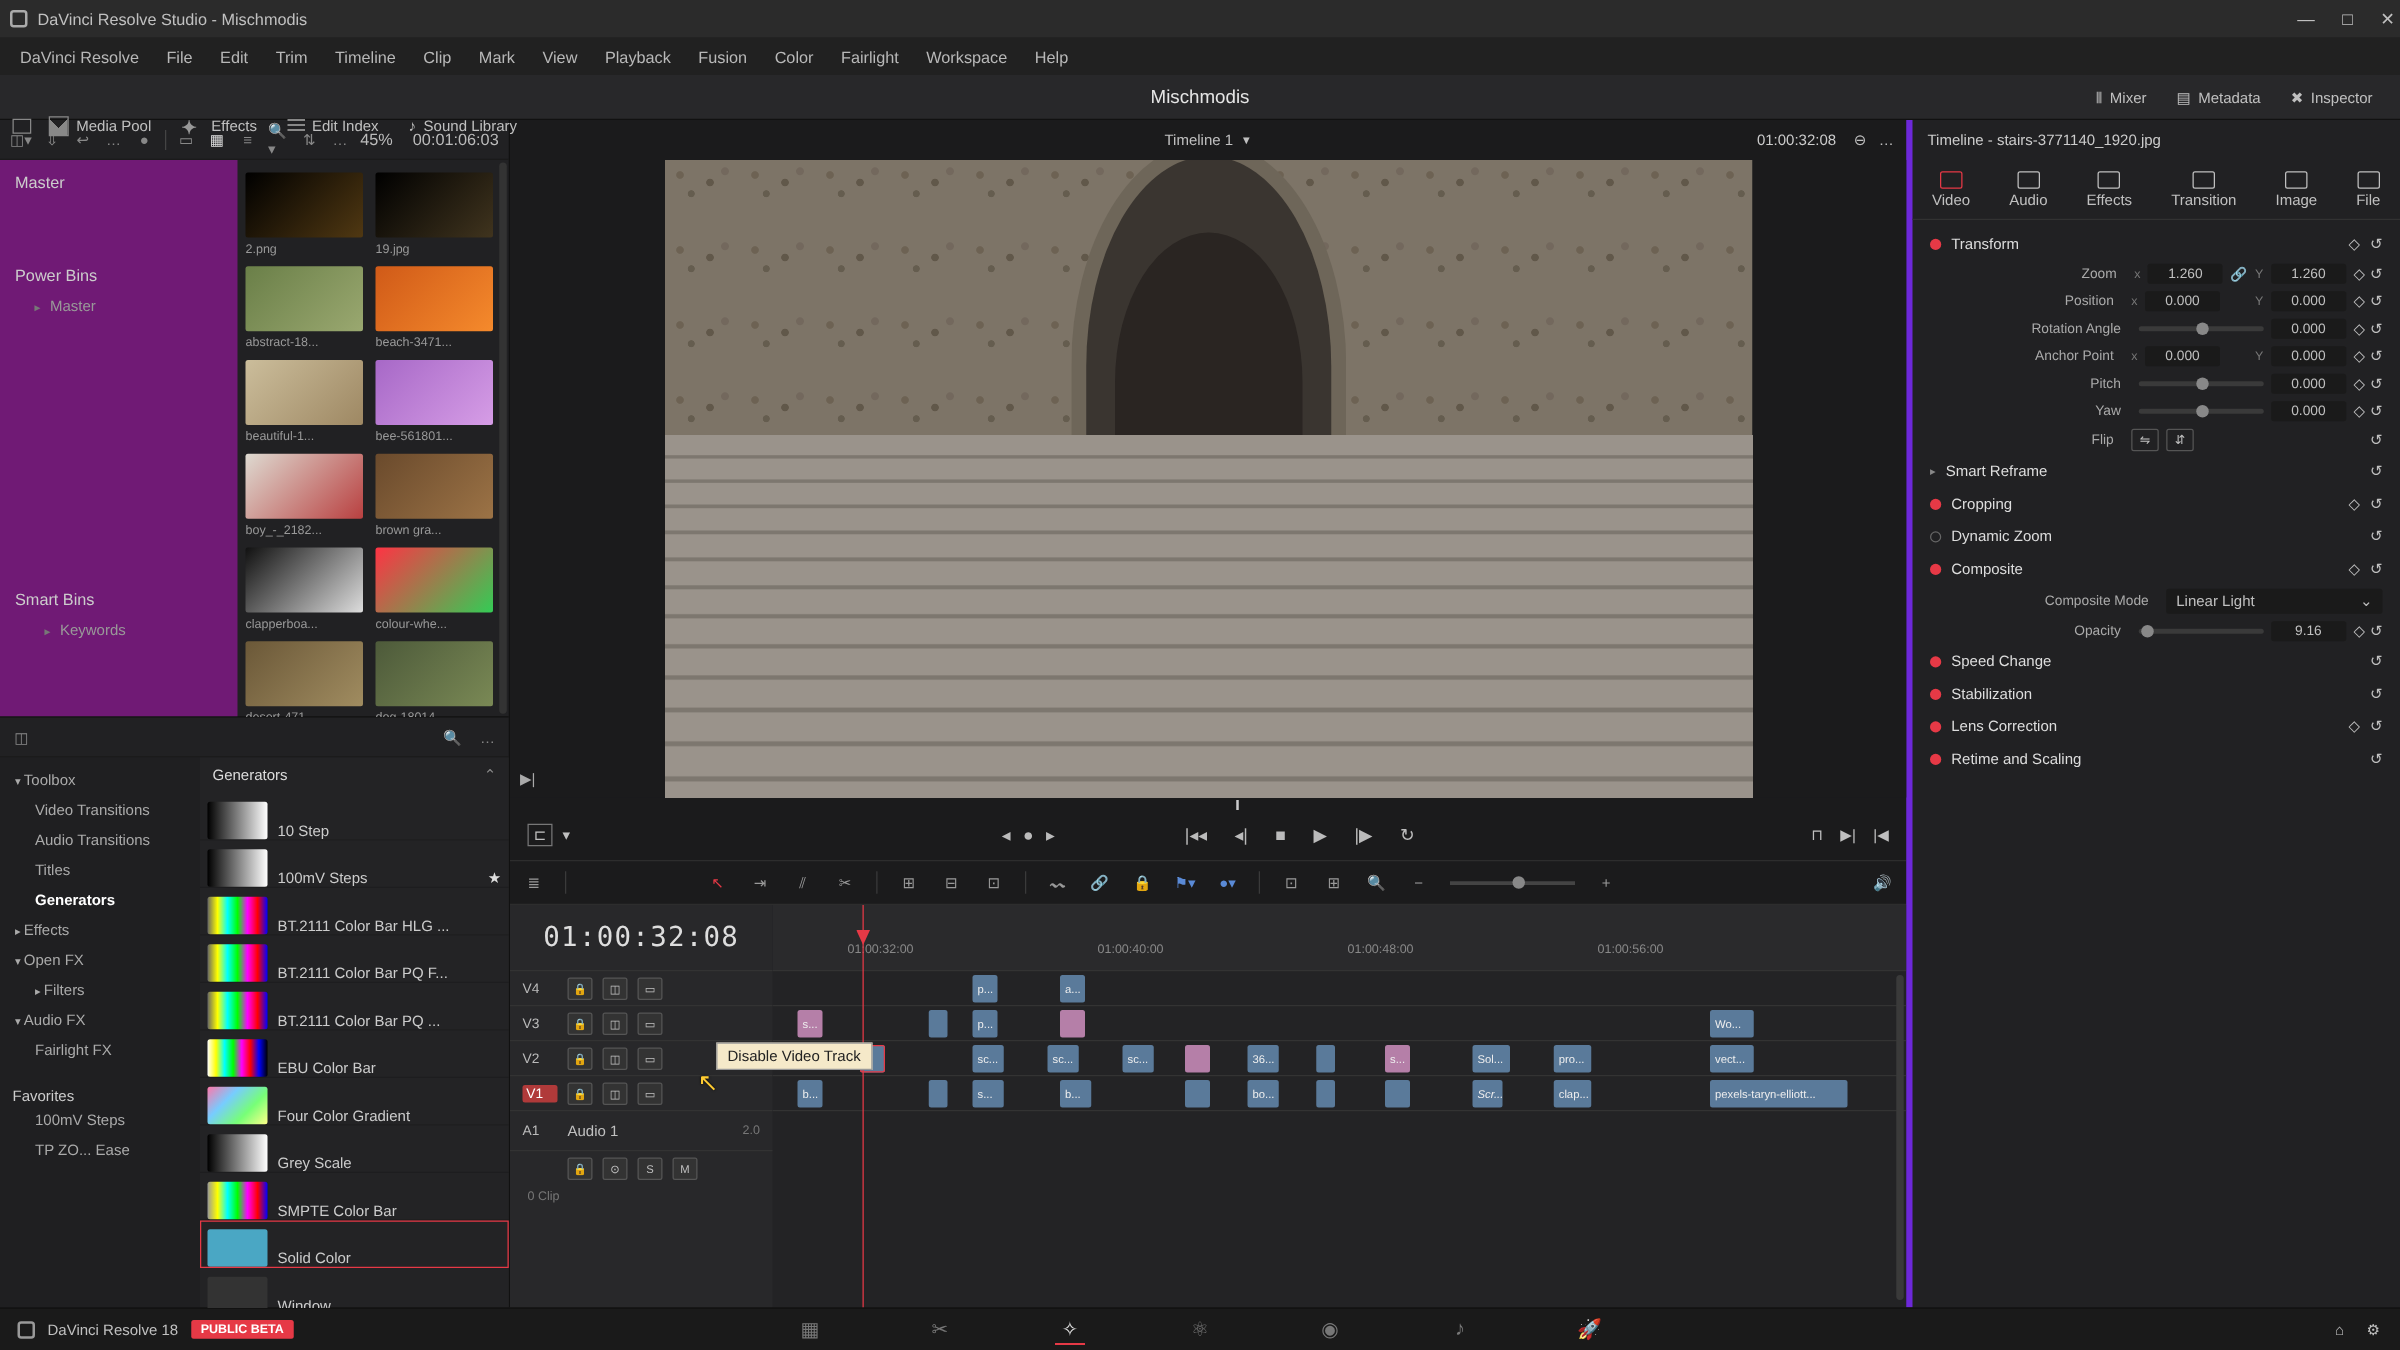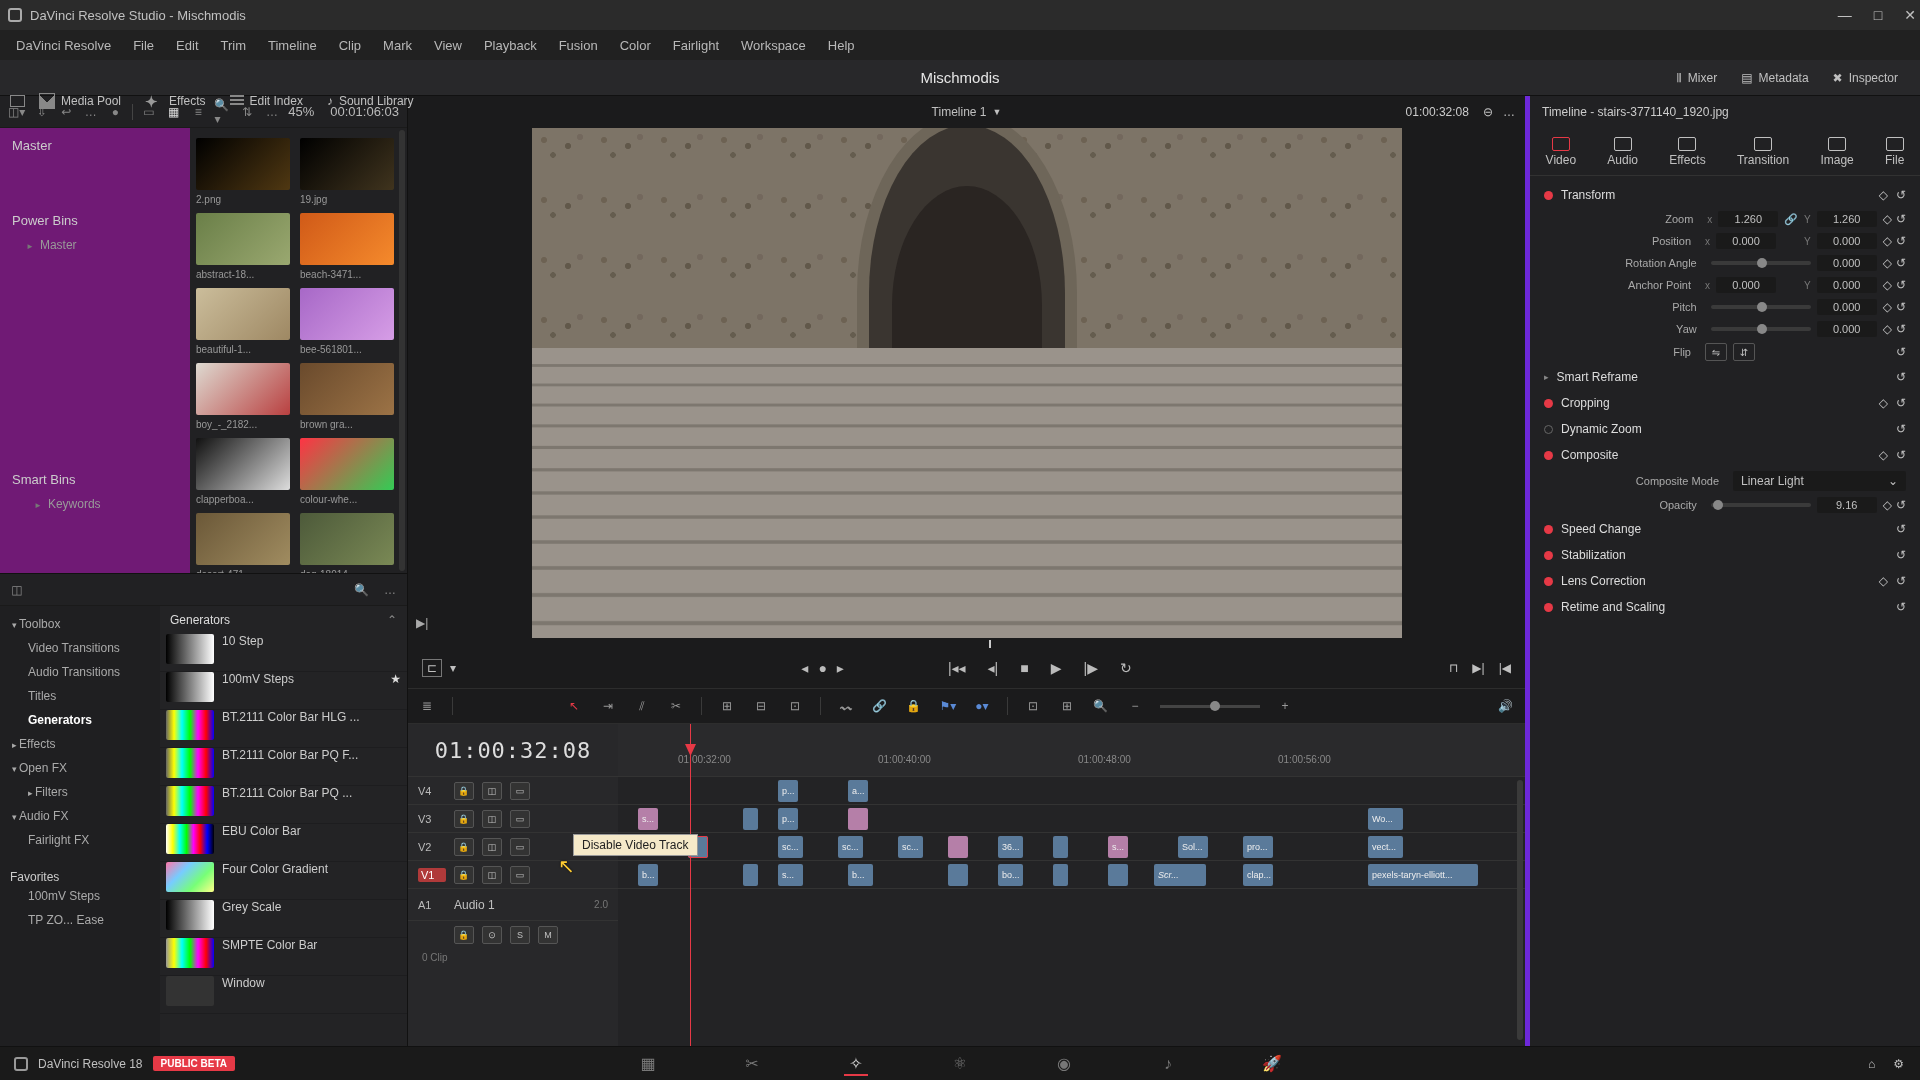--- a/index.html
+++ b/index.html
@@ -41,21 +41,21 @@
 .fx-tree .node { padding:5px 2px; font-size:12px; color:#aaa; }
 .fx-tree .node.exp::before { content:"▾ "; font-size:9px; }
 .fx-tree .node.col::before { content:"▸ "; font-size:9px; }
 .fx-tree .node.ind { padding-left:18px; }
 .fx-tree .node.sel { color:#fff; font-weight:600; }
 .fx-tree .sect { margin-top:18px; font-size:12px; color:#ccc; }
 .fx-list { flex:1; background:#232325; display:flex; flex-direction:column; }
 .fx-list .hdr { height:28px; display:flex; align-items:center; justify-content:space-between; padding:0 10px; }
 .fx-list .hdr .title { font-size:12px; color:#ddd; }
 .fx-list .items { overflow:auto; }
-.gen-item { height:38px; display:flex; align-items:flex-start; padding:0 6px; gap:8px; border-bottom:1px solid rgba(0,0,0,.15); }
+.gen-item { height:38px; display:flex; align-items:flex-end; padding:0 6px; gap:8px; border-bottom:1px solid rgba(0,0,0,.15); }
 .gen-item .sw { width:48px; height:30px; border-radius:2px; }
 .gen-item .nm { font-size:12px; color:#ccc; flex:1; }
 .gen-item.sel { outline:1px solid #e63946; outline-offset:-1px; }
 .fav-item { padding:5px 18px; font-size:12px; color:#aaa; }
 
 .center-col { flex:1; display:flex; flex-direction:column; background:#1b1b1c; }
 .viewer-bar { height:32px; display:flex; align-items:center; position:relative; padding:0 10px; }
 .viewer-bar .mid { position:absolute; left:50%; transform:translateX(-50%); color:#ddd; display:flex; align-items:center; gap:6px; }
 .viewer-bar .right-tc { margin-left:auto; color:#ccc; }
 .viewer { position:relative; height:510px; display:flex; align-items:center; justify-content:center; background:#1b1b1c; }
@@ -345,20 +345,24 @@
               <div class="nm">Four Color Gradient</div>
             </div>
             <div class="gen-item">
               <div class="sw" style="background:linear-gradient(90deg,#000,#fff);"></div>
               <div class="nm">Grey Scale</div>
             </div>
             <div class="gen-item">
               <div class="sw" style="background:linear-gradient(90deg,#999,#ff0,#0ff,#0f0,#f0f,#f00,#00f);"></div>
               <div class="nm">SMPTE Color Bar</div>
             </div>
+            <div class="gen-item sel">
+              <div class="sw" style="background:#4aa7c4;"></div>
+              <div class="nm">Solid Color</div>
+            </div>
             <div class="gen-item">
               <div class="sw" style="background:#333;"></div>
               <div class="nm">Window</div>
             </div>
           </div>
       </div>
     </div>
   </div>
 
   <div class="center-col">
@@ -514,21 +518,21 @@
           </div>
         <div class="tr" id="tr-v1">
             <div class="clip bl" style="left: 20px; width: 20px;">b...</div>
             <div class="clip bl" style="left: 125px; width: 15px;"></div>
             <div class="clip bl" style="left: 160px; width: 25px;">s...</div>
             <div class="clip bl" style="left: 230px; width: 25px;">b...</div>
             <div class="clip bl" style="left: 330px; width: 20px;"></div>
             <div class="clip bl" style="left: 380px; width: 25px;">bo...</div>
             <div class="clip bl" style="left: 435px; width: 15px;"></div>
             <div class="clip bl" style="left: 490px; width: 20px;"></div>
-            <div class="clip bl" style="left: 536px; width: 52px; font-style: italic;">Scr...</div>
+            <div class="clip bl" style="left: 560px; width: 24px; font-style: italic;">Scr...</div>
             <div class="clip bl" style="left: 625px; width: 30px;">clap...</div>
             <div class="clip bl" style="left: 750px; width: 110px;">pexels-taryn-elliott...</div>
           </div>
         <div class="tr" style="height:32px;"></div>
         <div style="position:absolute;right:2px;top:56px;bottom:6px;width:6px;background:#3a3a3a;border-radius:3px;"></div>
       </div>
     </div>
   </div>
 
   <div class="right-col">

